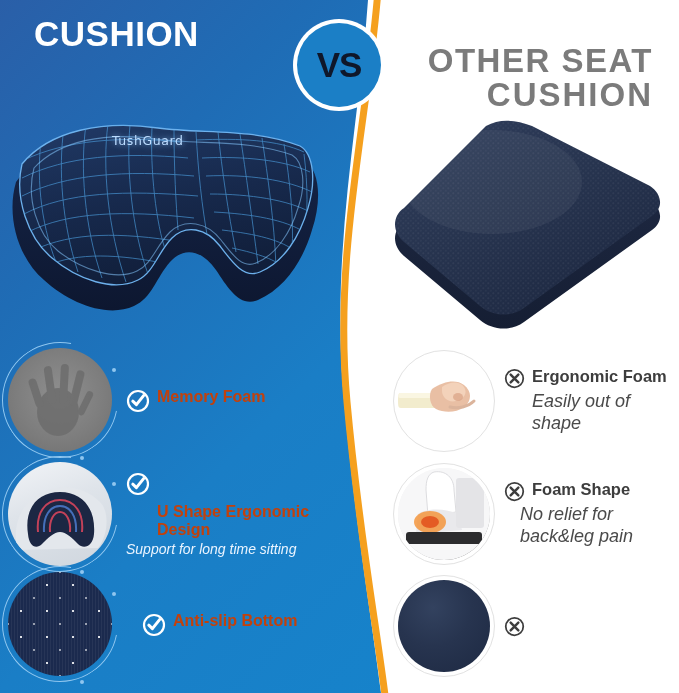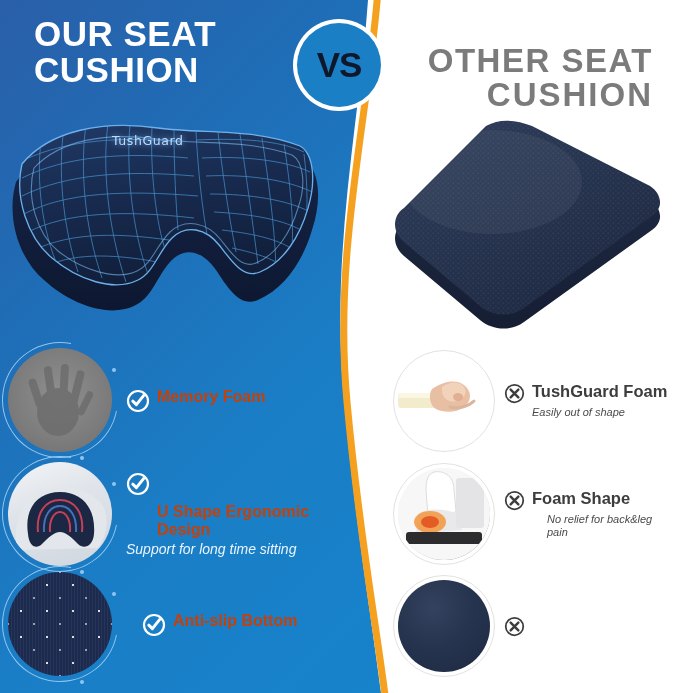--- a/index.html
+++ b/index.html
@@ -83,21 +83,21 @@
   .thumb-wrap { position:relative; flex:0 0 auto; }
 
   .ftxt { margin-left:14px; }
   .ftitle {
     font-weight:bold; line-height:1.12;
   }
   .ftitle-l { color:#c2410c; font-size:16px; }
   .ftitle-r { color:#3d3d3d; font-size:16.5px; }
   .fsub { font-style:italic; line-height:1.2; margin-top:2px; }
   .fsub-l { color:#eaf4ff; font-size:14px; }
-  .fsub-r { color:#4a4a4a; font-size:11px; }
+  .fsub-r { color:#4a4a4a; font-size:18px; }
   .title-line { display:flex; align-items:flex-start; }
   .ico { flex:0 0 auto; margin-right:7px; margin-top:1px; }
 
   
   .art-hand {
     width:100%; height:100%;
     background:radial-gradient(circle at 50% 45%, #8f8f8f 0%, #7e7e7e 55%, #6e6e6e 100%);
     position:relative;
   }
   .art-cushion {
@@ -129,21 +129,20 @@
 
   <div class="panel-right"></div>
 
   <div class="panel-left"></div>
 
   <svg class="divider-line" viewBox="0 0 440 693">
     <path d="M378,-10 C368,120 333,252 347,402 C359,534 376,622 386,703" stroke="#f5a01e" stroke-width="7" fill="none" stroke-linecap="round"></path>
   </svg>
 
   <div class="hdr hdr-left">
-    <span>OUR SEAT</span>
     <span>CUSHION</span>
   </div>
 
   <div class="hdr hdr-right">
     <span class="l1">OTHER SEAT</span>
     <span class="l2">CUSHION</span>
   </div>
 
   <div class="vs-badge">
     <span class="vs-txt">VS</span>
@@ -356,21 +355,21 @@
         </div>
       </div>
       <div class="ring-r"></div>
     </div>
     <div class="ftxt">
       <div class="title-line">
         <svg class="ico" width="21" height="21" viewBox="0 0 24 24">
           <circle cx="12" cy="12" r="10" fill="none" stroke="#3d3d3d" stroke-width="2"></circle>
           <path d="M7.6 7.6 L16.4 16.4 M16.4 7.6 L7.6 16.4" stroke="#3d3d3d" stroke-width="2.8" stroke-linecap="round"></path>
         </svg>
-        <div class="ftitle ftitle-r">TushGuard Foam</div>
+        <div class="ftitle ftitle-r">Ergonomic Foam</div>
       </div>
       <div class="fsub fsub-r" style="margin-left:28px;">Easily out of shape</div>
     </div>
   </div>
 
   <div class="frow frow-right" style="top:468px;">
     <div class="thumb-wrap">
       <div class="thumb thumb-r">
         <div class="art-chair">
           <svg viewBox="0 0 92 92" width="92" height="92">
@@ -387,21 +386,21 @@
       <div class="ring-r"></div>
     </div>
     <div class="ftxt">
       <div class="title-line">
         <svg class="ico" width="21" height="21" viewBox="0 0 24 24">
           <circle cx="12" cy="12" r="10" fill="none" stroke="#3d3d3d" stroke-width="2"></circle>
           <path d="M7.6 7.6 L16.4 16.4 M16.4 7.6 L7.6 16.4" stroke="#3d3d3d" stroke-width="2.8" stroke-linecap="round"></path>
         </svg>
         <div class="ftitle ftitle-r">Foam Shape</div>
       </div>
-      <div class="fsub fsub-r" style="margin-left:43px;">No relief for back&amp;leg pain</div>
+      <div class="fsub fsub-r" style="margin-left:16px;">No relief for back&amp;leg pain</div>
     </div>
   </div>
 
   <div class="frow frow-right" style="top:580px;">
     <div class="thumb-wrap">
       <div class="thumb thumb-r">
         <div class="art-navy-plain"></div>
       </div>
       <div class="ring-r"></div>
     </div>

